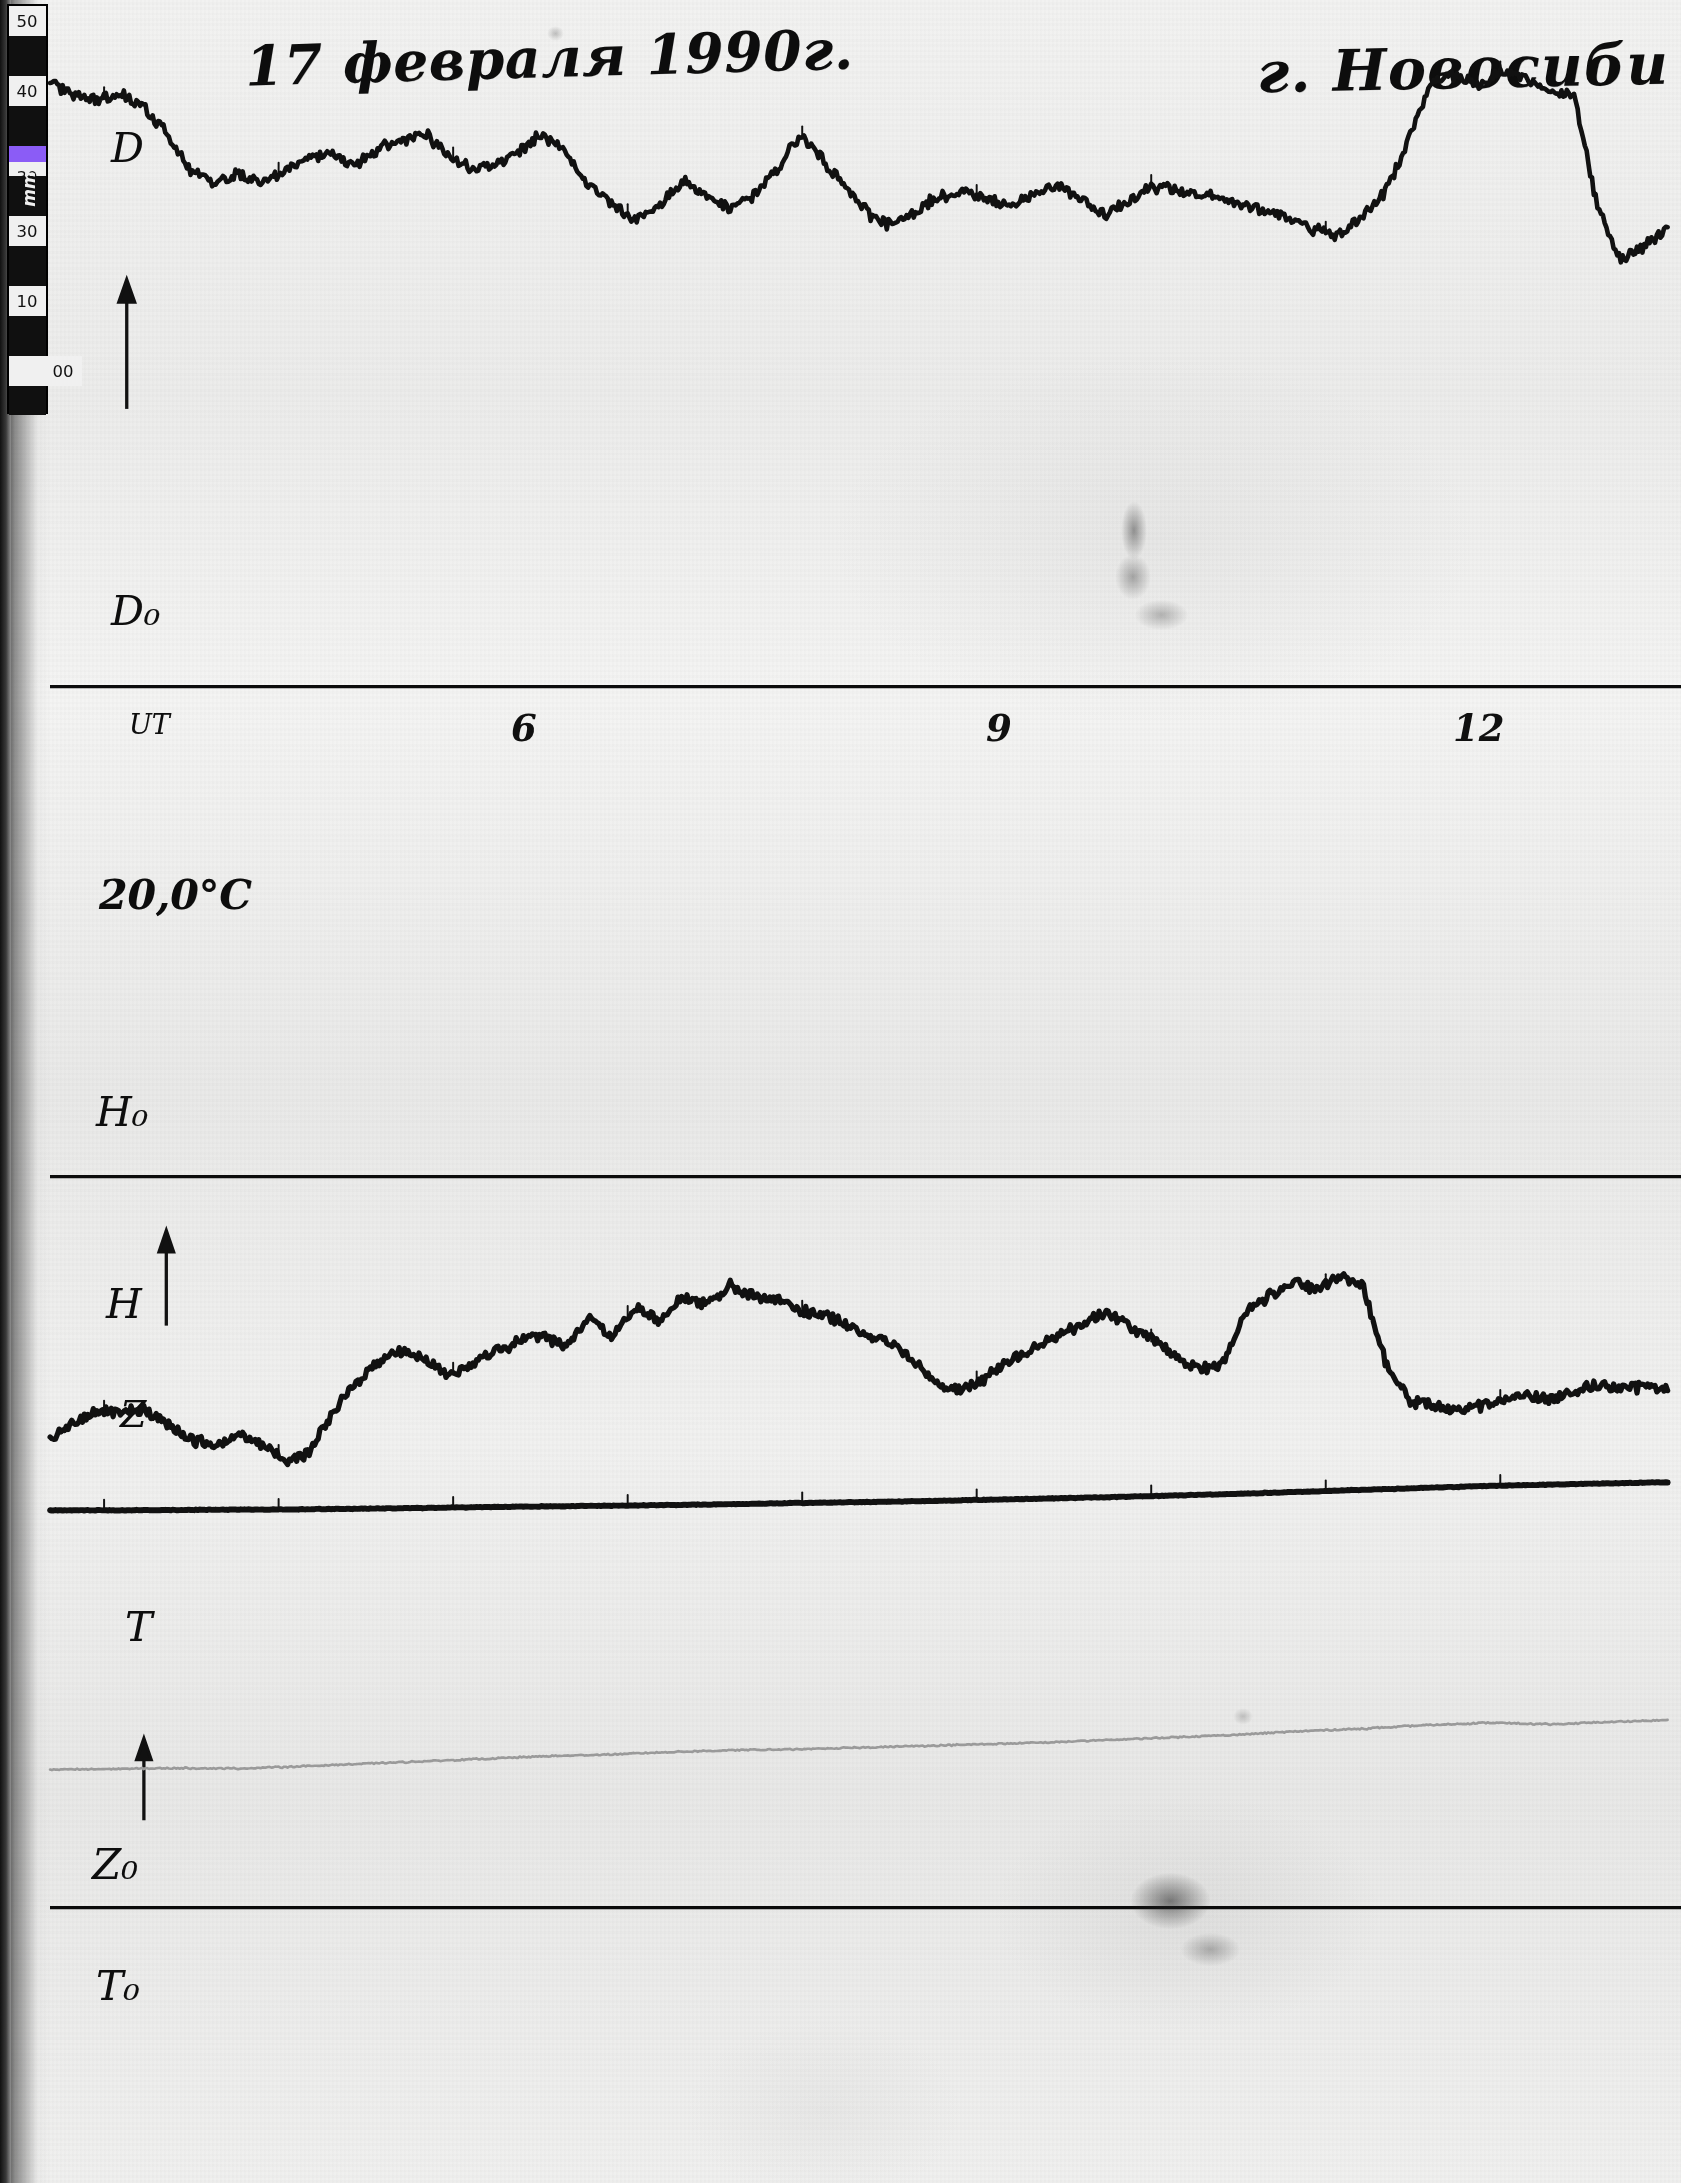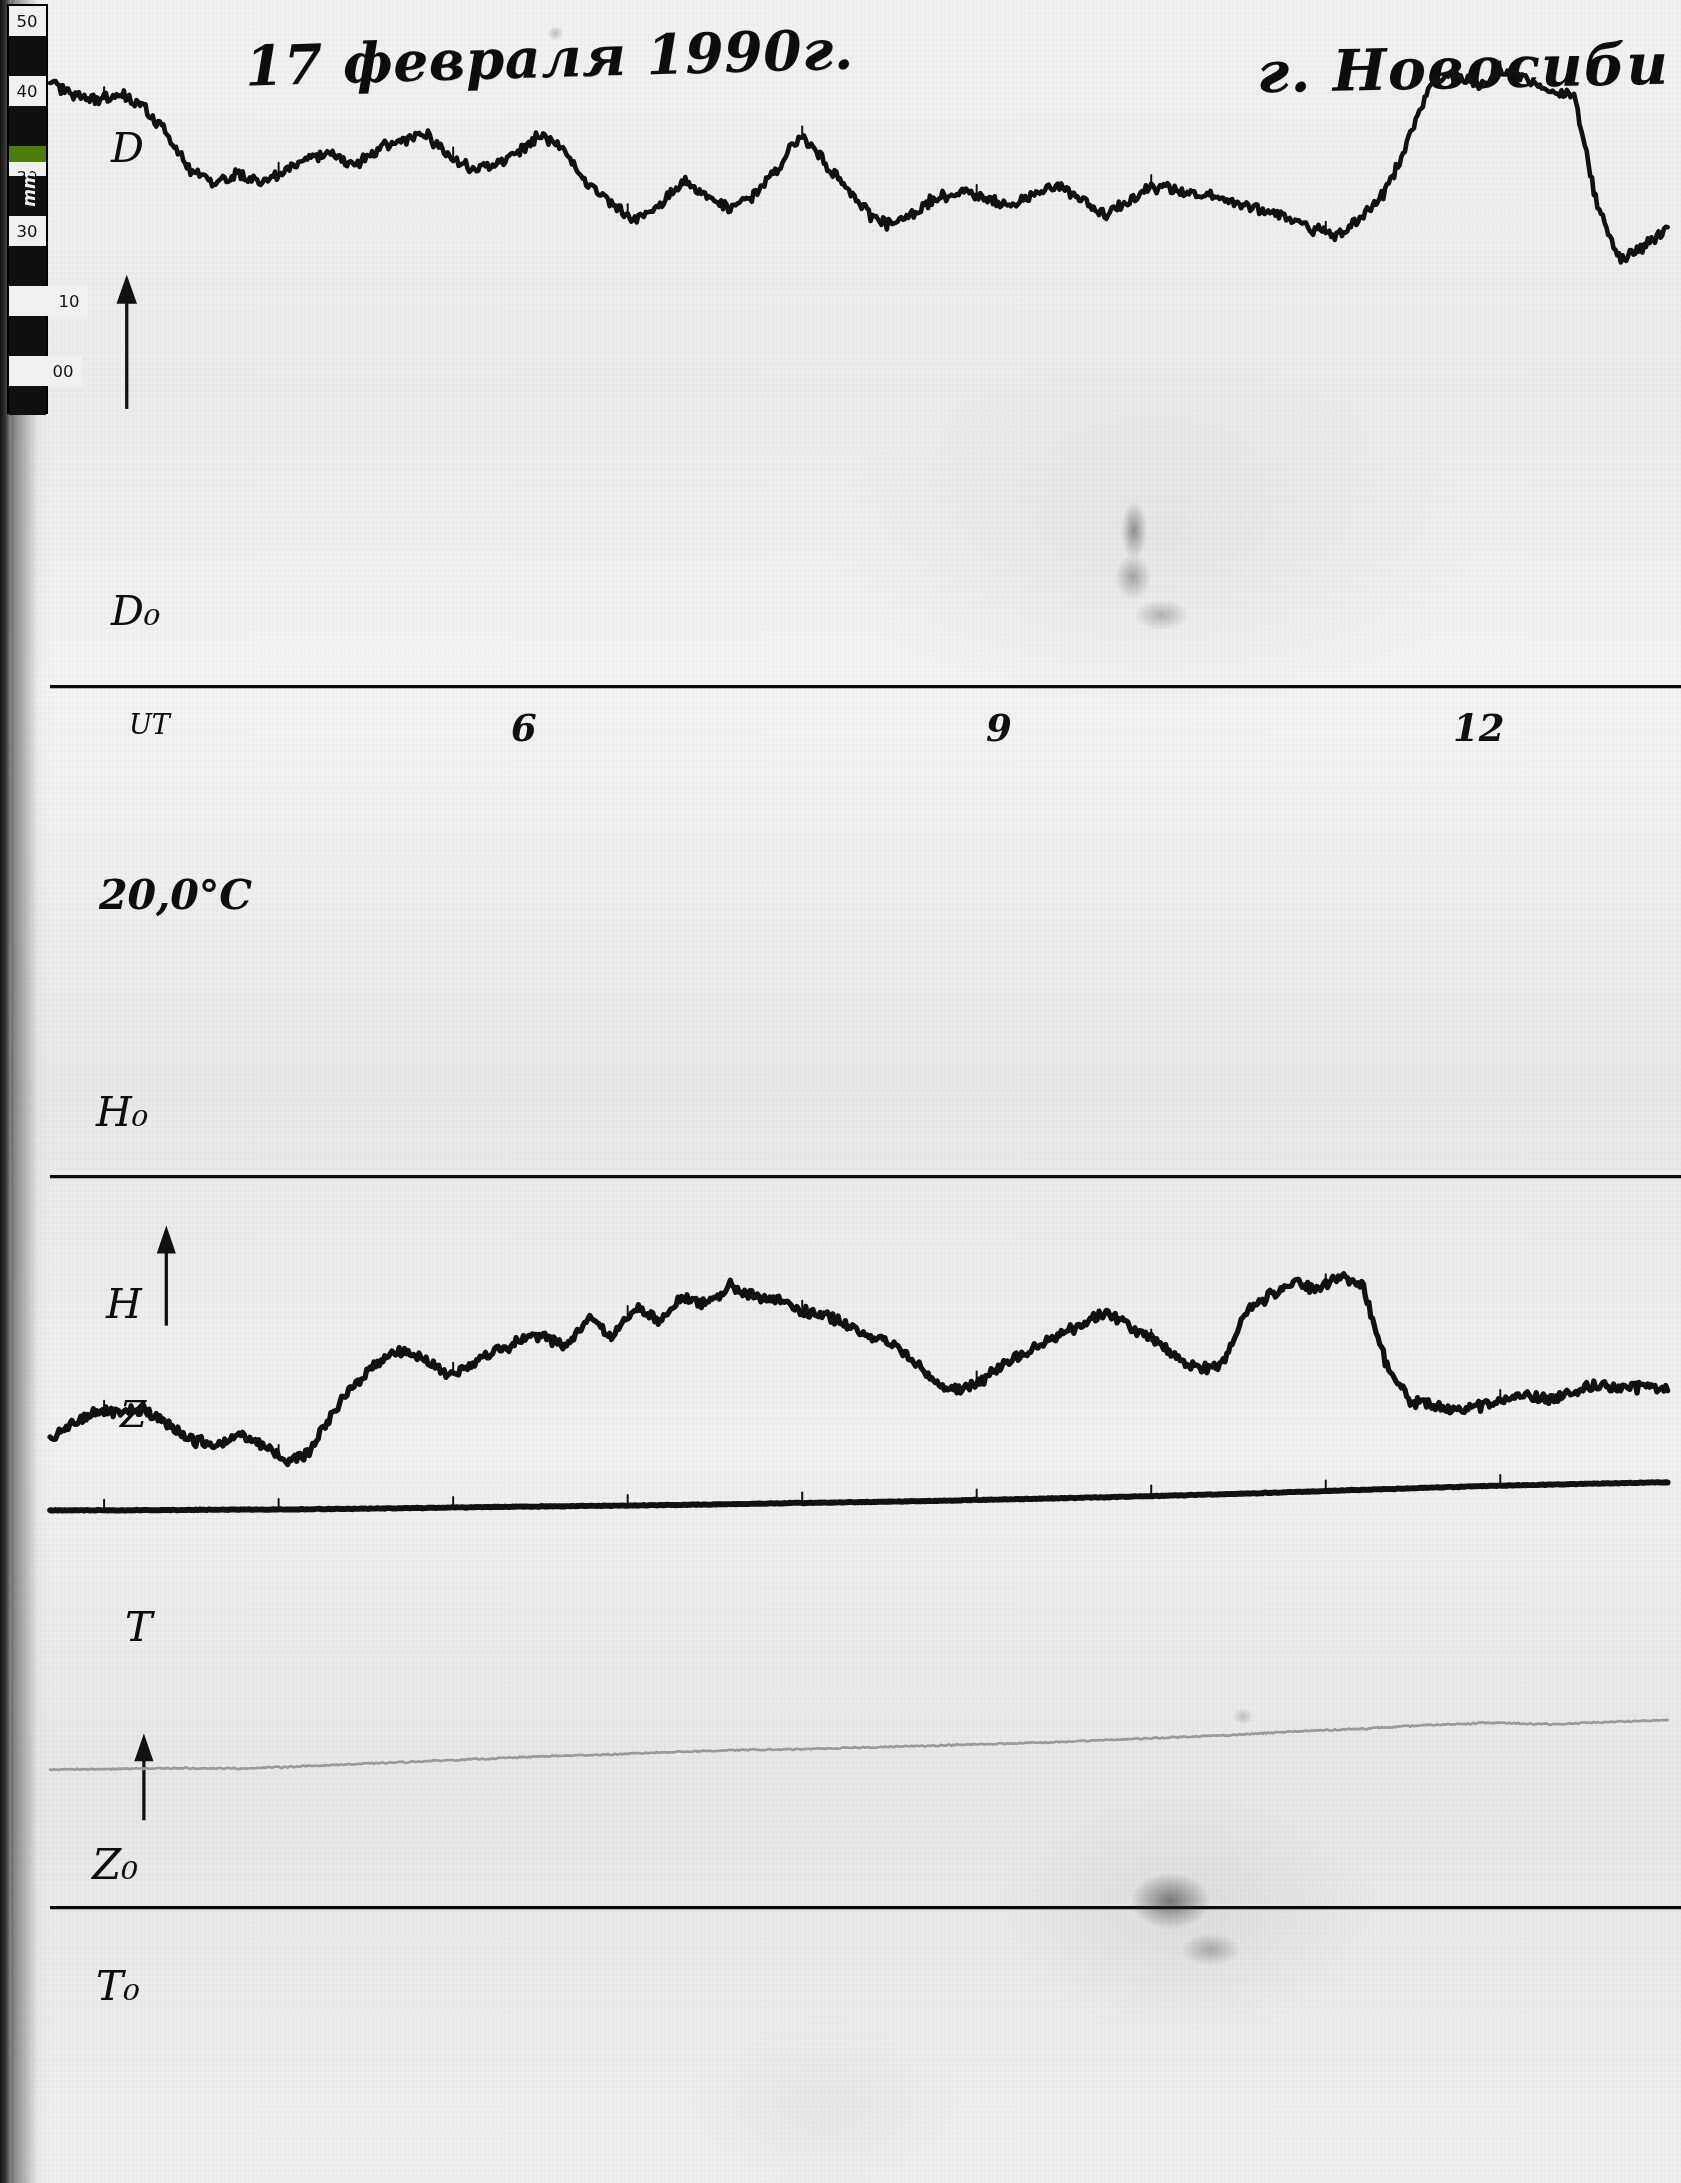--- a/index.html
+++ b/index.html
@@ -47,21 +47,21 @@
     left: 0; top: 0;
     width: 50px; height: 2183px;
     background: linear-gradient(90deg, rgba(20,20,20,0.95) 0%, rgba(60,60,60,0.55) 30%, rgba(200,200,200,0.15) 75%, rgba(255,255,255,0) 100%);
   }
 
   
   #scale-box {
     position: absolute;
     left: 6.6px; top: 4px;
     width: 41px; height: 410px;
-    background: #4d7c0f;
+    background: #8b5cf6;
     border: 2px solid #000;
     box-sizing: border-box;
   }
   #scale-box .tick {
     position: absolute;
     left: 0; width: 100%;
     height: 30px;
     display: flex;
     align-items: center;
     justify-content: center;
@@ -165,21 +165,21 @@
 <div id="scale-box">
   <div class="tick" style="top:0px;">50</div>
   <div class="gap" style="top:30px;height:40px;"></div>
   <div class="tick" style="top:70px;">40</div>
   <div class="gap" style="top:100px;height:40px;"></div>
   <div class="tick" style="top:156px;">30</div>
   <div class="gap" style="top:170px;height:40px;"></div>
   <div class="mmlabel" style="top:173px; transform:rotate(-90deg);">mm</div>
   <div class="tick" style="top:210px;">30</div>
   <div class="gap" style="top:240px;height:40px;"></div>
-  <div class="tick" style="top:280px;padding-left:42px;">10</div>
+  <div class="tick" style="top:280px;">10</div>
   <div class="gap" style="top:310px;height:40px;"></div>
   <div class="tick" style="top:350px;padding-left:36px;">00</div>
   <div class="gap" style="top:380px;height:29px;"></div>
 </div>
 
 <div class="rule" style="top:685px; width:1632px;"></div>
 <div class="rule" style="top:1175px; width:1632px;"></div>
 <div class="rule" style="top:1906px; width:1632px;"></div>
 
 <div class="hand" id="title-date">17 февраля 1990г.</div>

